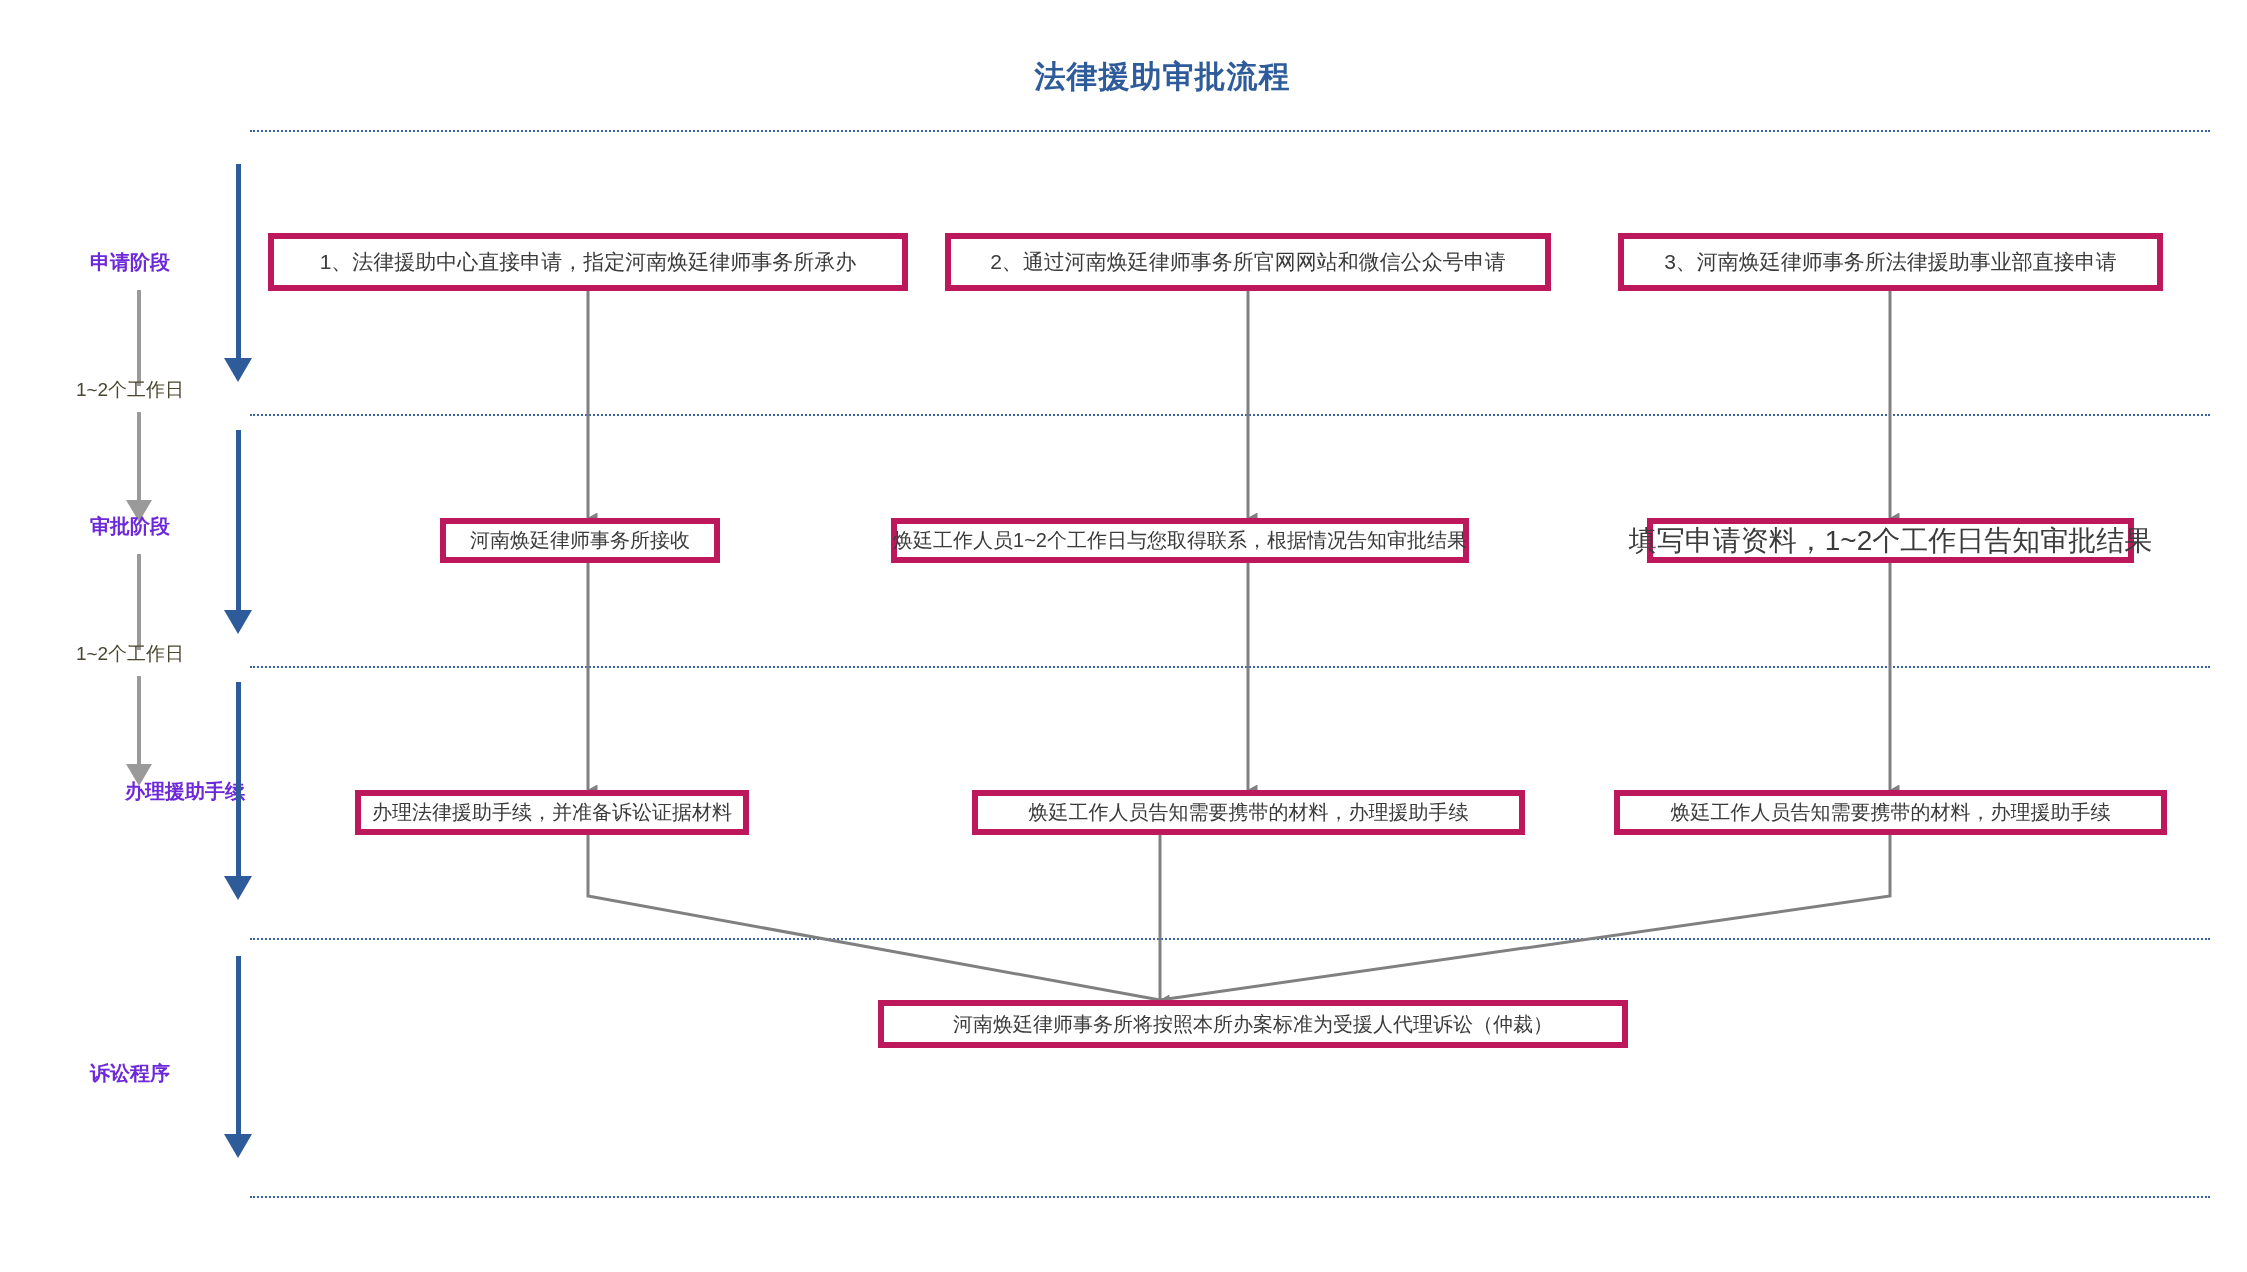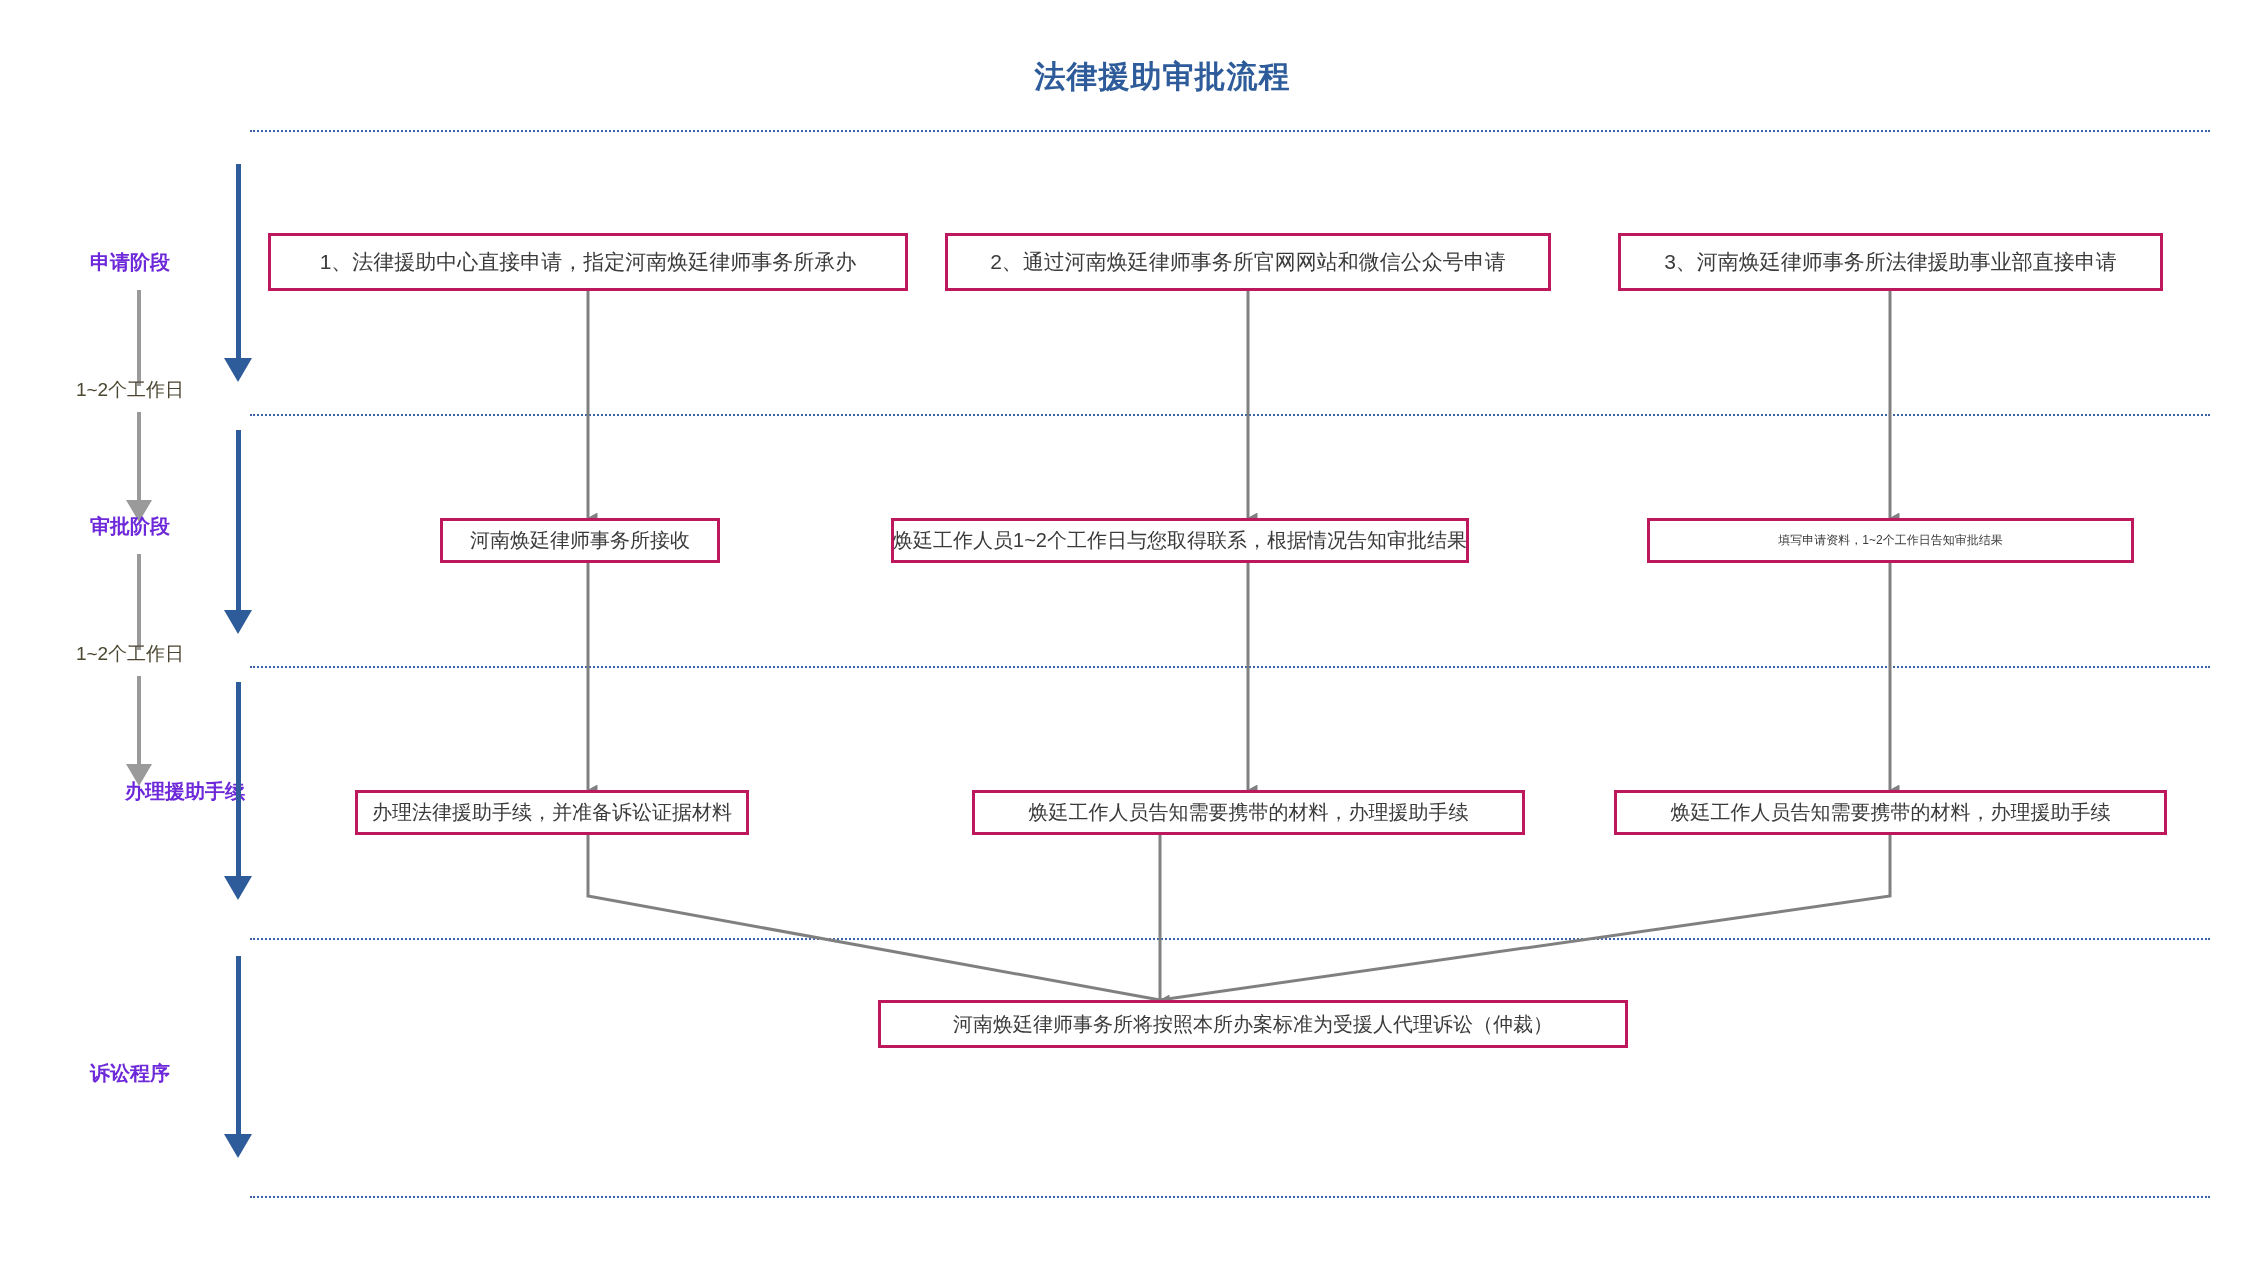--- a/index.html
+++ b/index.html
@@ -83,21 +83,21 @@
     height: 0;
     border-left: 13px solid transparent;
     border-right: 13px solid transparent;
     border-top: 22px solid #9a9a9a;
   }
 
   
   .box {
     position: absolute;
     box-sizing: border-box;
-    border: 3px solid #be185d;
+    border: 6px solid #be185d;
     background: #ffffff;
     display: flex;
     align-items: center;
     justify-content: center;
     font-size: 21px;
     color: #3b3b3b;
     white-space: nowrap;
     padding: 0 16px;
     text-align: center;
   }
@@ -172,21 +172,21 @@
     <path d="M1890,835 L1890,896 L1160,1000" fill="none" stroke="#808080" stroke-width="3"></path>
     <line x1="1160" y1="835" x2="1160" y2="1000" stroke="#808080" stroke-width="3" marker-end="url(#arrowGray)"></line>
   </svg>
 
   <div class="box" style="left:268px; top:233px; width:640px; height:58px;">1、法律援助中心直接申请，指定河南焕廷律师事务所承办</div>
   <div class="box" style="left:945px; top:233px; width:606px; height:58px;">2、通过河南焕廷律师事务所官网网站和微信公众号申请</div>
   <div class="box" style="left:1618px; top:233px; width:545px; height:58px;">3、河南焕廷律师事务所法律援助事业部直接申请</div>
 
   <div class="box" style="left:440px; top:518px; width:280px; height:45px; font-size:20px;">河南焕廷律师事务所接收</div>
   <div class="box" style="left:891px; top:518px; width:578px; height:45px; font-size:20px;">焕廷工作人员1~2个工作日与您取得联系，根据情况告知审批结果</div>
-  <div class="box" style="left:1647px; top:518px; width:487px; height:45px; font-size:12px;padding-left:16px;">填写申请资料，1~2个工作日告知审批结果</div>
+  <div class="box" style="left:1647px; top:518px; width:487px; height:45px; font-size:28px;padding-left:16px;">填写申请资料，1~2个工作日告知审批结果</div>
 
   <div class="box" style="left:355px; top:790px; width:394px; height:45px; font-size:20px;">办理法律援助手续，并准备诉讼证据材料</div>
   <div class="box" style="left:972px; top:790px; width:553px; height:45px; font-size:20px;">焕廷工作人员告知需要携带的材料，办理援助手续</div>
   <div class="box" style="left:1614px; top:790px; width:553px; height:45px; font-size:20px;">焕廷工作人员告知需要携带的材料，办理援助手续</div>
 
   <div class="box" style="left:878px; top:1000px; width:750px; height:48px; font-size:20px;">河南焕廷律师事务所将按照本所办案标准为受援人代理诉讼（仲裁）</div>
 
 </div>
 
 </body></html>

